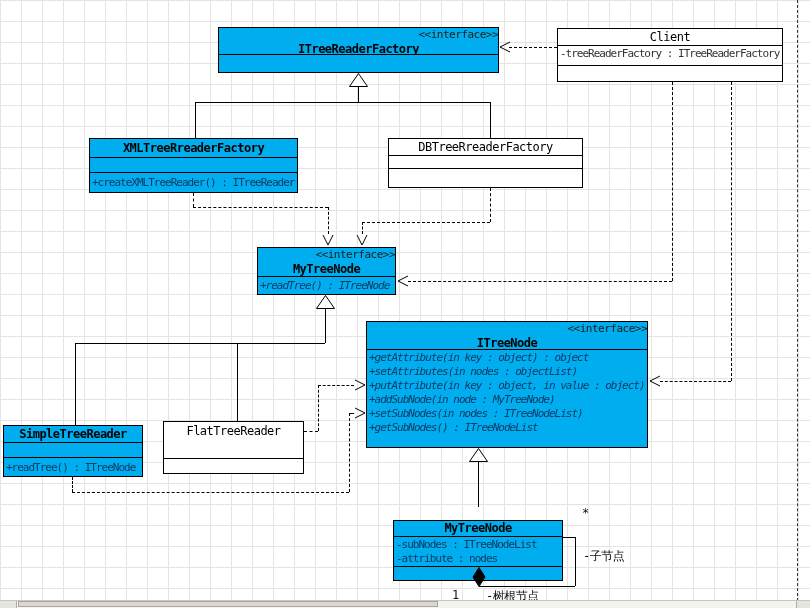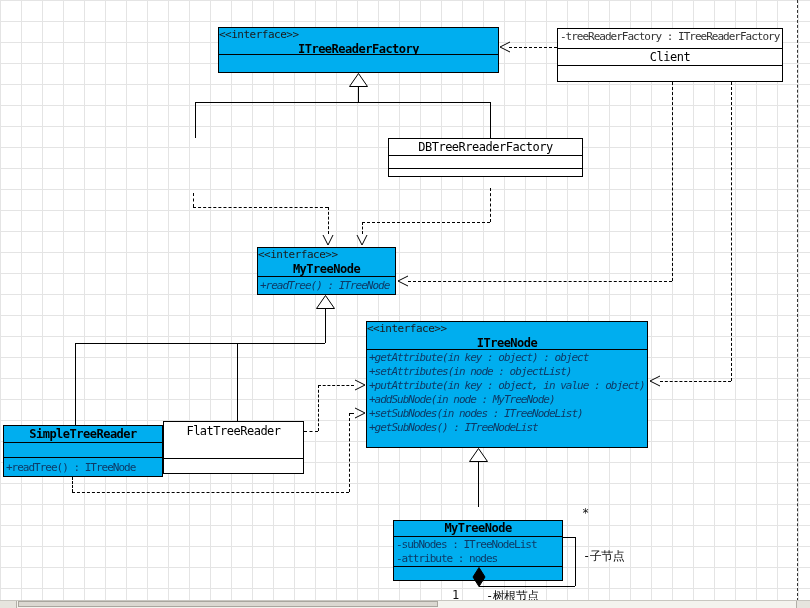--- a/index.html
+++ b/index.html
@@ -12,21 +12,21 @@
     font-family:"DejaVu Sans Mono","Liberation Mono",monospace;
   }
   .box{position:absolute;border:1px solid #000;display:flex;flex-direction:column;
        box-sizing:border-box;background:#fff;}
   .box.hl{background:#00AEEF;}
   .comp{border-bottom:1px solid #000;box-sizing:border-box;overflow:hidden;flex:none;}
   .comp.last{border-bottom:none;flex:1;}
   .ttl{text-align:center;font-size:12px;font-weight:bold;letter-spacing:-0.5px;
        line-height:14px;padding-top:1px;color:#000;white-space:nowrap;}
   .box.plain .ttl{font-weight:normal;}
-  .stereo{text-align:left;font-size:11px;font-weight:normal;letter-spacing:-0.5px;
+  .stereo{text-align:right;font-size:11px;font-weight:normal;letter-spacing:-0.5px;
           line-height:12px;padding-top:1px;color:#1a1a1a;white-space:nowrap;}
   .mem{font-size:11px;letter-spacing:-1px;line-height:13px;padding:1px 1px 0 2px;
        white-space:nowrap;overflow:hidden;}
   .hl .mem{color:#0d3a66;}
   .plain .mem{color:#333;}
   .it{font-style:italic;}
   .hline{position:absolute;border-top:1px solid #000;height:0;}
   .vline{position:absolute;border-left:1px solid #000;width:0;}
   .dash.hline{border-top-style:dashed;}
   .dash.vline{border-left-style:dashed;}
@@ -50,31 +50,40 @@
 
   <div class="box hl" style="left:218px;top:27px;width:281px;height:46px">
     <div class="comp" style="height:27px">
       <div class="stereo">&lt;&lt;interface&gt;&gt;</div>
       <div class="ttl">ITreeReaderFactory</div>
     </div>
     <div class="comp last"></div>
   </div>
 
   <div class="box plain" style="left:557px;top:28px;width:226px;height:54px">
+    <div class="comp" style="height:17px">
+      <div class="ttl">Client</div>
+    </div>
     <div class="comp" style="height:20px">
       <div class="mem">-treeReaderFactory : ITreeReaderFactory</div>
     </div>
-    <div class="comp" style="height:17px">
-      <div class="ttl">Client</div>
-    </div>
     <div class="comp last"></div>
   </div>
 
-
-  <div class="box plain" style="left:388px;top:138px;width:195px;height:39px">
+  <div class="box hl" style="left:89px;top:138px;width:209px;height:55px">
+    <div class="comp" style="height:19px">
+      <div class="ttl" style="padding-top:2px">XMLTreeRreaderFactory</div>
+    </div>
+    <div class="comp" style="height:15px"></div>
+    <div class="comp last">
+      <div class="mem" style="padding-top:3px">+createXMLTreeReader() : ITreeReader</div>
+    </div>
+  </div>
+
+  <div class="box plain" style="left:388px;top:138px;width:195px;height:50px">
     <div class="comp" style="height:17px">
       <div class="ttl">DBTreeRreaderFactory</div>
     </div>
     <div class="comp" style="height:13px"></div>
   </div>
 
   <div class="box hl" style="left:257px;top:247px;width:139px;height:48px">
     <div class="comp" style="height:29px">
       <div class="stereo">&lt;&lt;interface&gt;&gt;</div>
       <div class="ttl">MyTreeNode</div>
@@ -84,29 +93,29 @@
     </div>
   </div>
 
   <div class="box hl" style="left:366px;top:321px;width:282px;height:127px">
     <div class="comp" style="height:28px">
       <div class="stereo">&lt;&lt;interface&gt;&gt;</div>
       <div class="ttl">ITreeNode</div>
     </div>
     <div class="comp last">
       <div class="mem it">+getAttribute(in key : object) : object</div>
-      <div class="mem it">+setAttributes(in node : objectList)</div>
+      <div class="mem it">+setAttributes(in nodes : objectList)</div>
       <div class="mem it">+putAttribute(in key : object, in value : object)</div>
       <div class="mem it">+addSubNode(in node : MyTreeNode)</div>
       <div class="mem it">+setSubNodes(in nodes : ITreeNodeList)</div>
       <div class="mem it">+getSubNodes() : ITreeNodeList</div>
     </div>
   </div>
 
-  <div class="box hl" style="left:3px;top:425px;width:160px;height:52px">
+  <div class="box hl" style="left:3px;top:425px;width:140px;height:52px">
     <div class="comp" style="height:17px">
       <div class="ttl">SimpleTreeReader</div>
     </div>
     <div class="comp" style="height:15px"></div>
     <div class="comp last">
       <div class="mem" style="padding-top:3px">+readTree() : ITreeNode</div>
     </div>
   </div>
 
   <div class="box plain" style="left:163px;top:421px;width:141px;height:53px">

